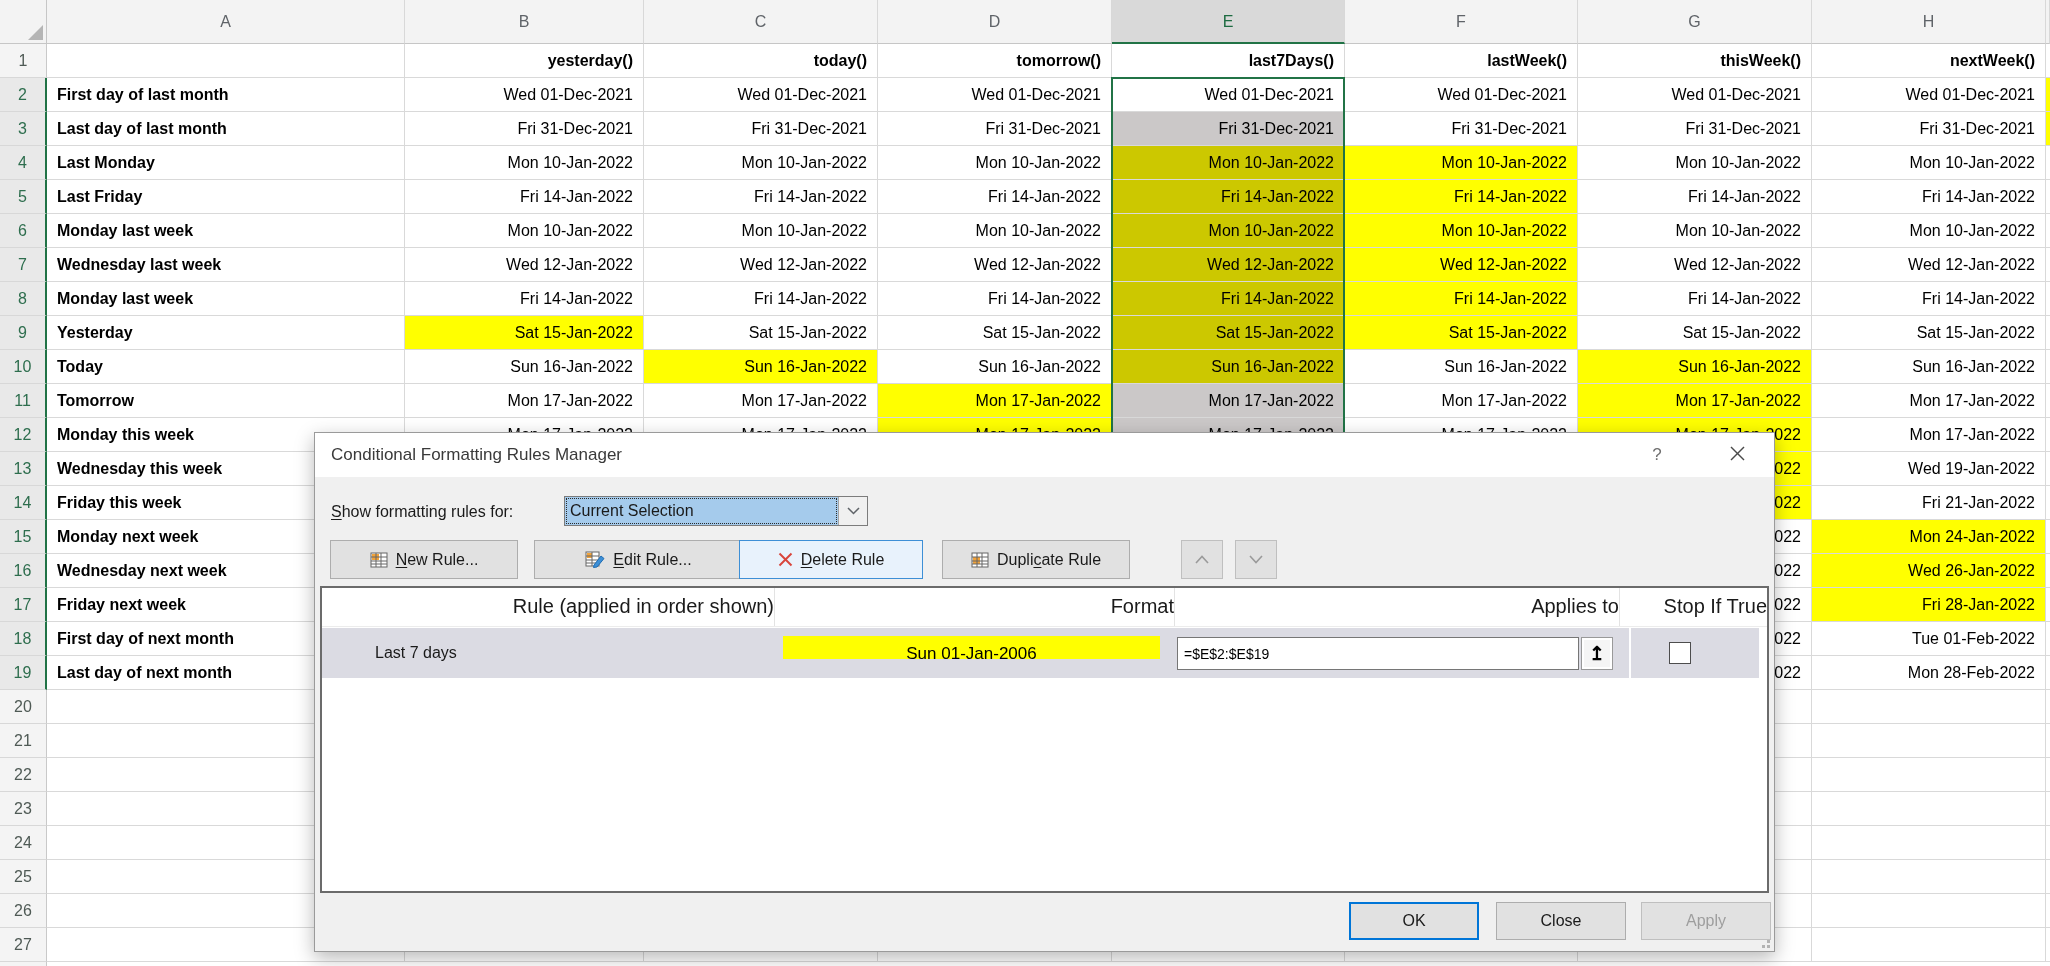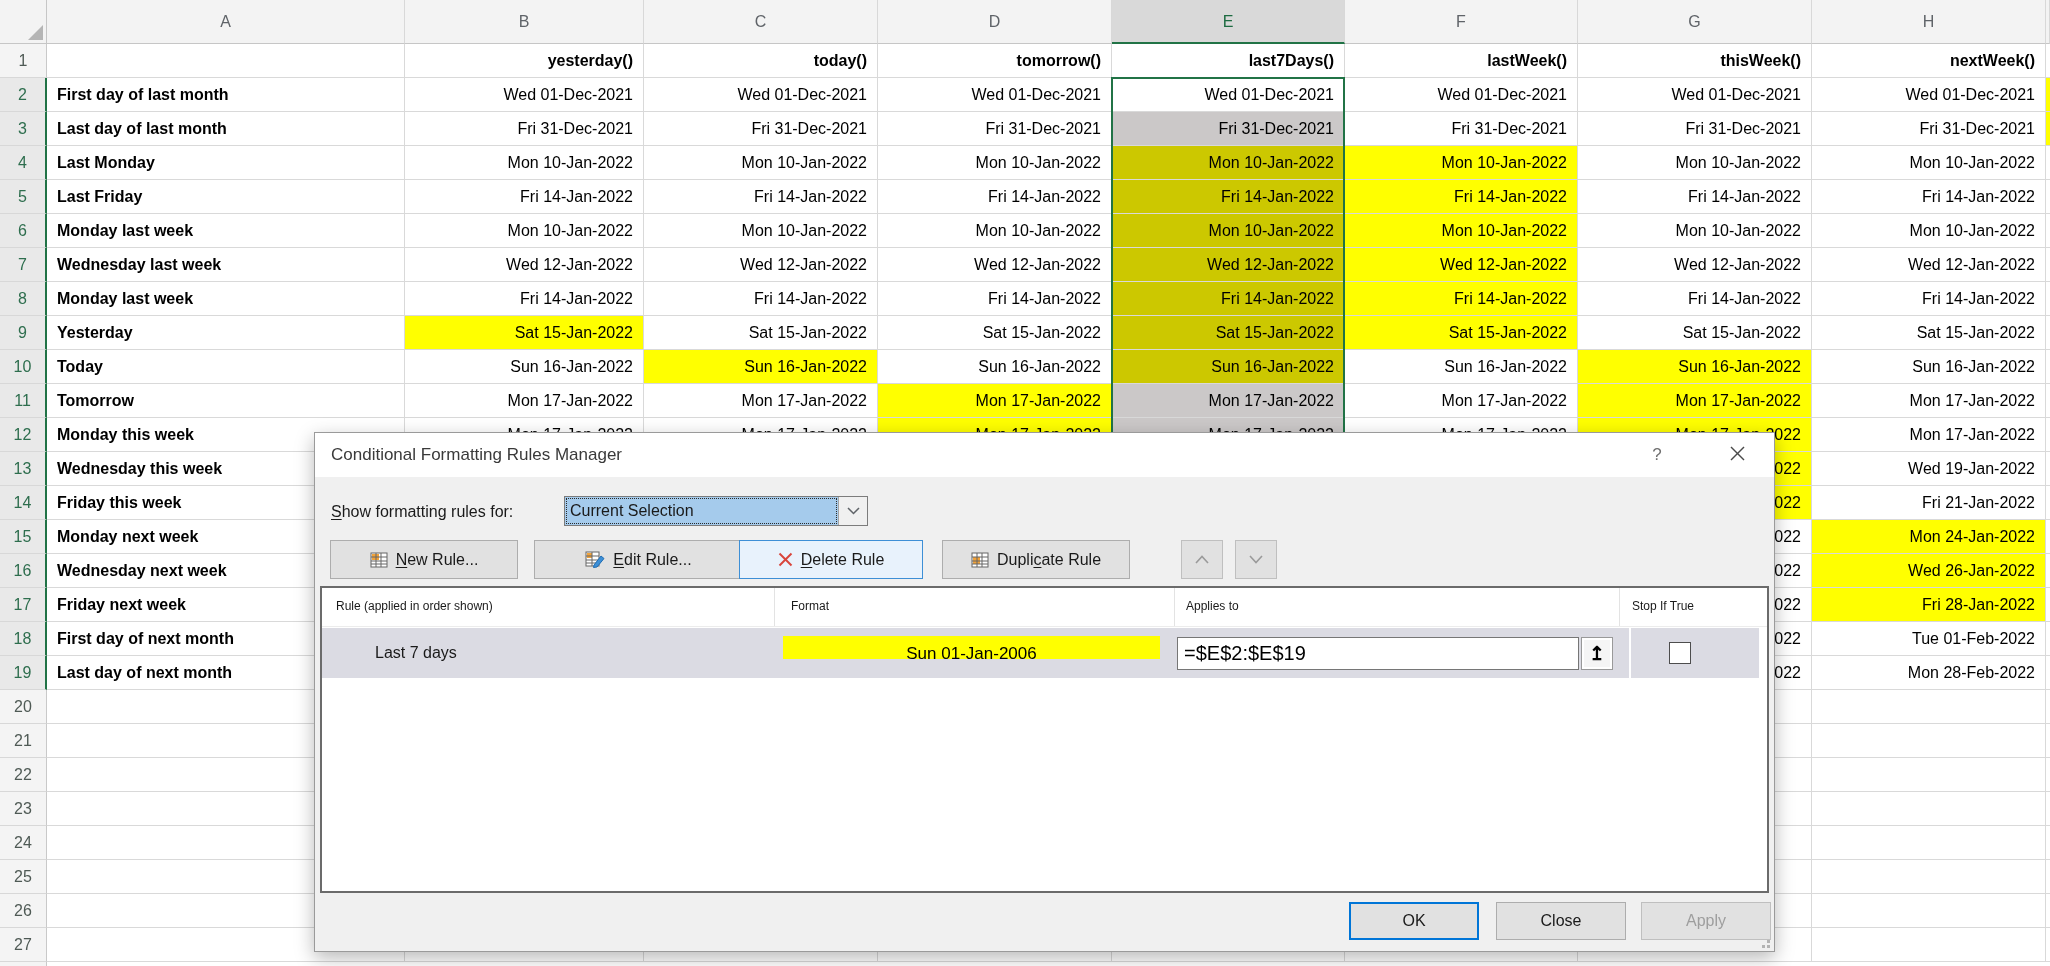--- a/index.html
+++ b/index.html
@@ -52,27 +52,27 @@
   #toolbar{position:absolute;left:0;top:107px;height:39px;width:100%;}
   .tbtn{position:absolute;top:0;height:39px;background:#e1e1e1;border:1px solid #adadad;
       box-sizing:border-box;display:flex;align-items:center;justify-content:center;
       gap:8px;font-size:16px;}
   .tbtn.hi{background:#e8f2fc;border:1px solid #3d8fd6;}
   .tbtn.nav{background:#e1e1e1;border:1px solid #bfbfbf;color:#9a9a9a;}
   #listbox{position:absolute;left:5px;top:153px;width:1449px;height:307px;background:#fff;
       border:2px solid #6b6b6b;box-sizing:border-box;}
   #listhdr{display:flex;height:38px;border-bottom:1px solid #ececec;}
   .lh{box-sizing:border-box;border-right:1px solid #e3e3e3;line-height:37px;
-      font-size:12px;white-space:nowrap;overflow:hidden;}
+      font-size:20px;white-space:nowrap;overflow:hidden;text-align:right;}
   #rulerow{position:absolute;left:0;top:40px;width:1437px;height:50px;background:#dbdbe3;}
   #rule-name{position:absolute;left:53px;top:0;line-height:50px;font-size:16px;}
   #fmt-preview{position:absolute;left:461px;top:8px;width:377px;height:23px;
       background:#ffff00;color:#000;text-align:center;line-height:35px;font-size:17px;}
   #applies-input{position:absolute;left:855px;top:9px;width:402px;height:33px;
-      box-sizing:border-box;border:1px solid #767676;background:#fff;font-size:20px;
+      box-sizing:border-box;border:1px solid #767676;background:#fff;font-size:14px;
       font-family:"Liberation Sans",sans-serif;padding:0 0 0 6px;}
   #range-picker{position:absolute;left:1259px;top:9px;width:32px;height:33px;
       box-sizing:border-box;background:#f5f5f5;border:1px solid #999;
       box-shadow:inset 0 0 0 2px #fff;display:flex;align-items:center;justify-content:center;
       font-size:19px;font-weight:700;color:#000;}
   #stop-sep{position:absolute;left:1307px;top:0;width:2px;height:50px;background:#fff;}
   #stop-checkbox{position:absolute;left:1347px;top:14px;width:22px;height:22px;
       box-sizing:border-box;background:#fff;border:1px solid #4d4d4d;}
   #btnrow{position:absolute;left:0;top:469px;height:38px;width:100%;}
   .dbtn{position:absolute;top:0;width:130px;height:38px;box-sizing:border-box;

